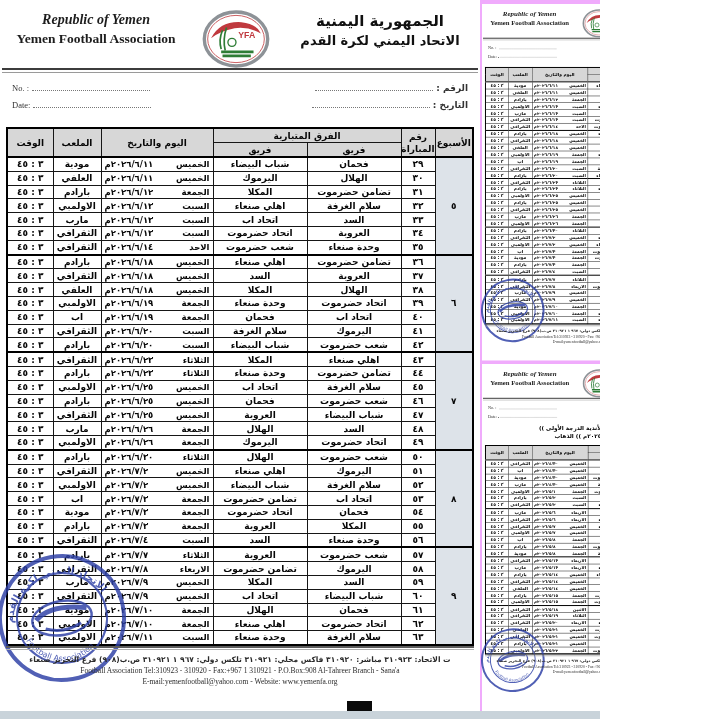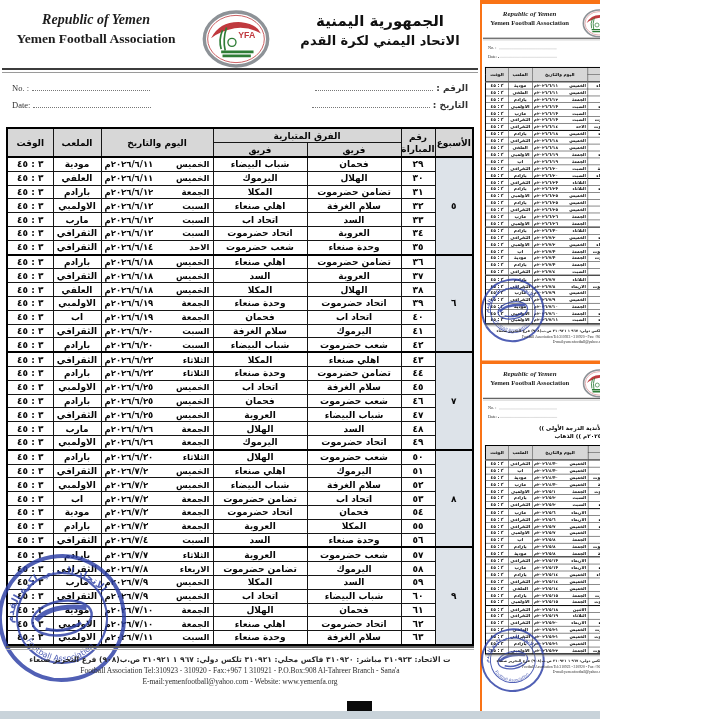--- a/index.html
+++ b/index.html
@@ -1,16 +1,16 @@
 <!DOCTYPE html>
 <html><head>
 <meta charset="utf-8">
 <style>
   html,body{margin:0;padding:0;background:#ffffff;}
-  #canvas{position:relative;width:600px;height:719px;background:#f97316;overflow:hidden;
+  #canvas{position:relative;width:600px;height:719px;background:#f0abfc;overflow:hidden;
           font-family:"DejaVu Sans",sans-serif;}
   .page-slot{position:absolute;}
   .page{position:relative;width:480px;background:#fff;transform-origin:0 0;}
 
   
   .page-header{display:flex;justify-content:space-between;align-items:flex-start;
                padding:12px 10px 0 10px;height:64px;box-sizing:border-box;}
   .en-head{width:172px;text-align:center;font-family:"Liberation Serif",serif;font-weight:bold;color:#1d1d1d;}
   .en-line1{font-style:italic;font-size:14px;}
   .en-line2{font-size:13.5px;margin-top:3px;}

